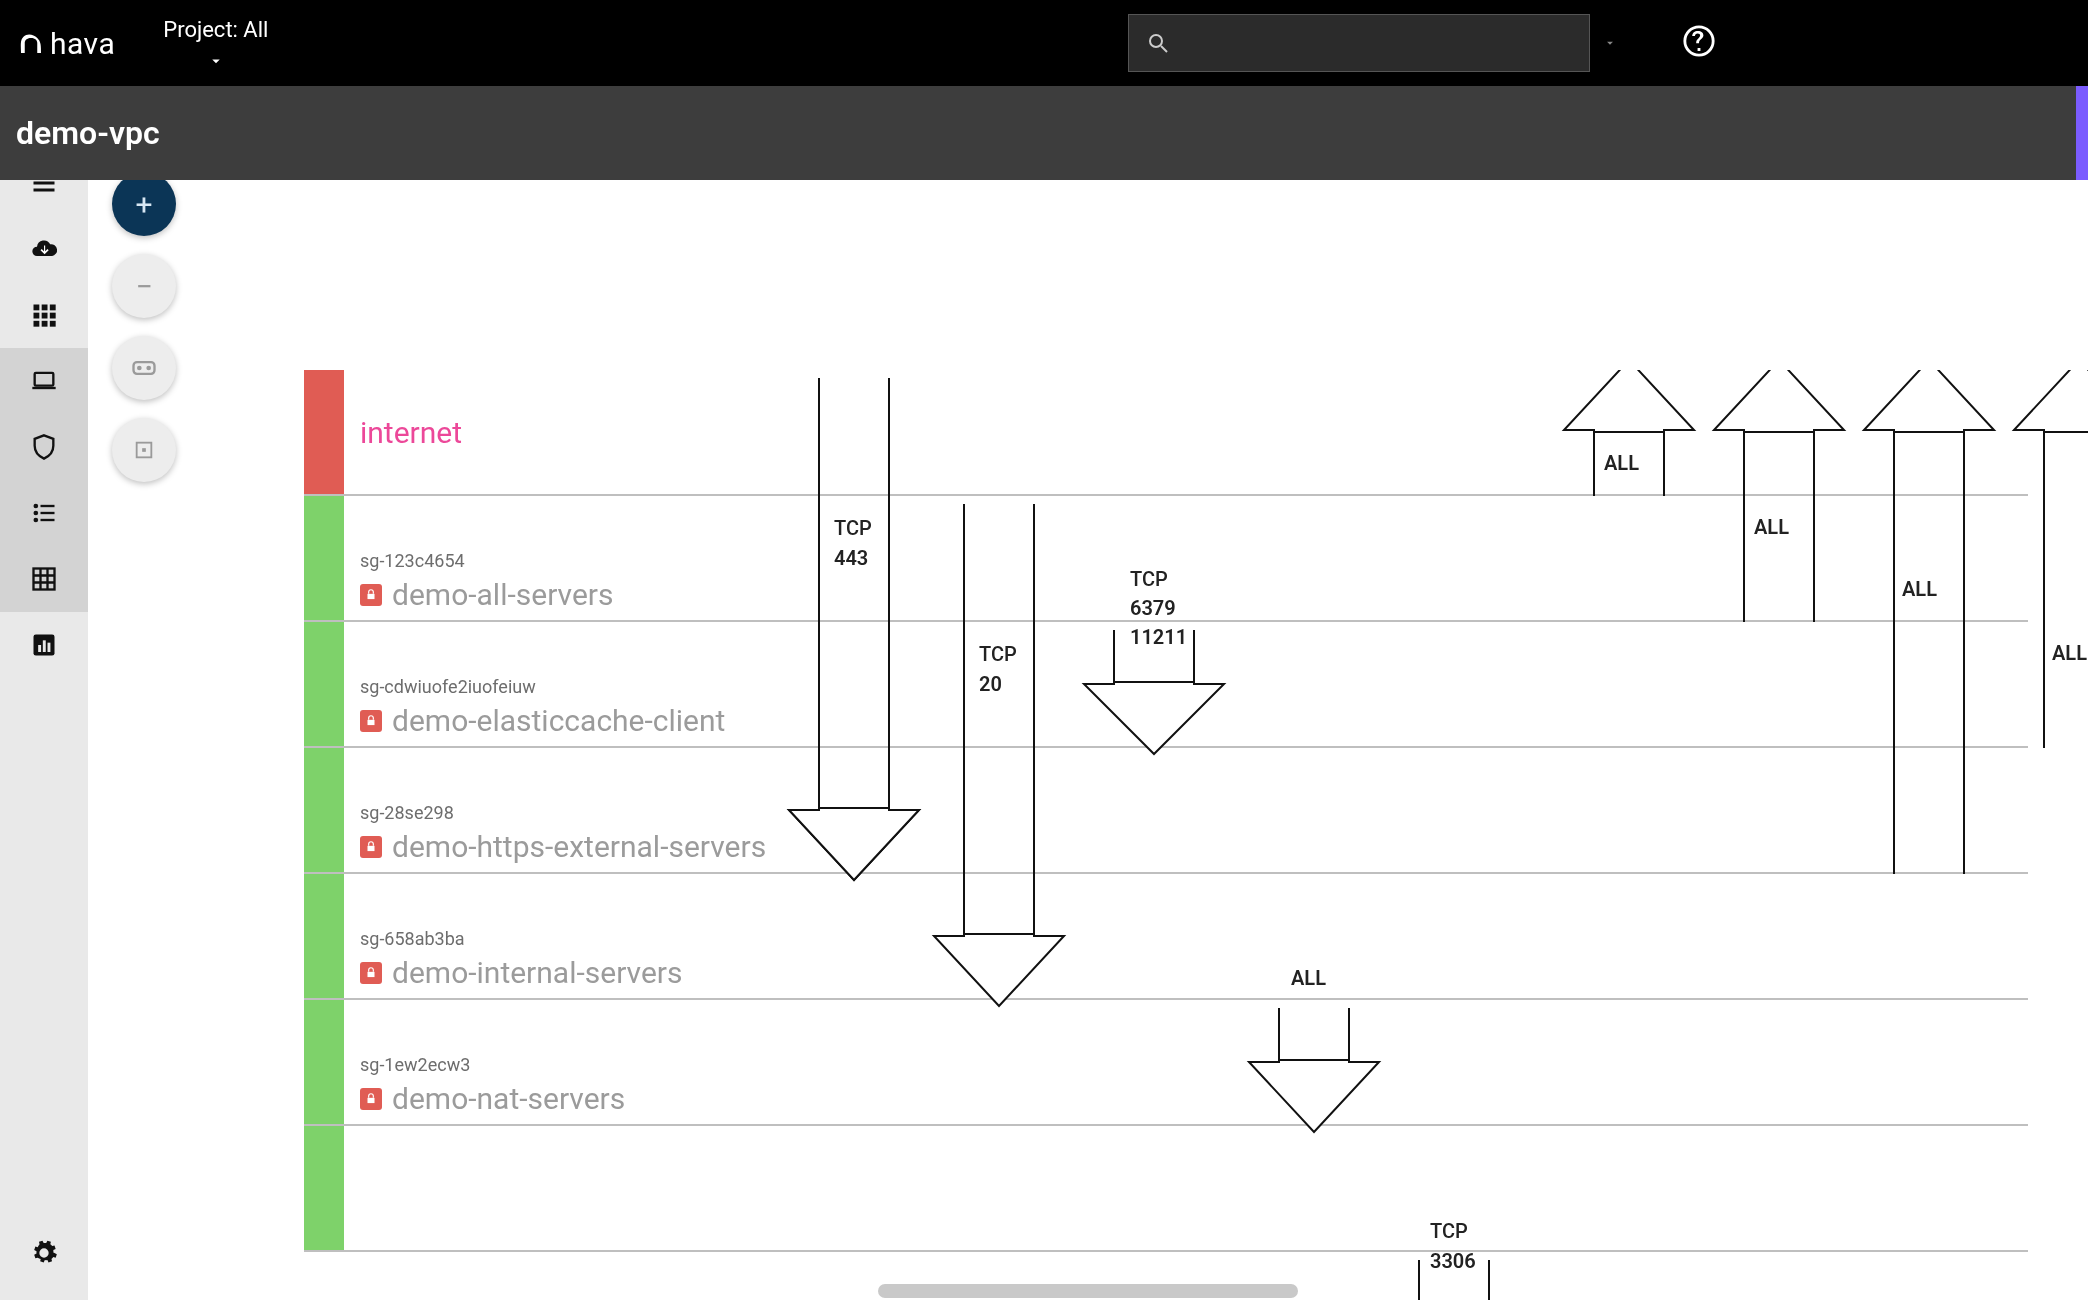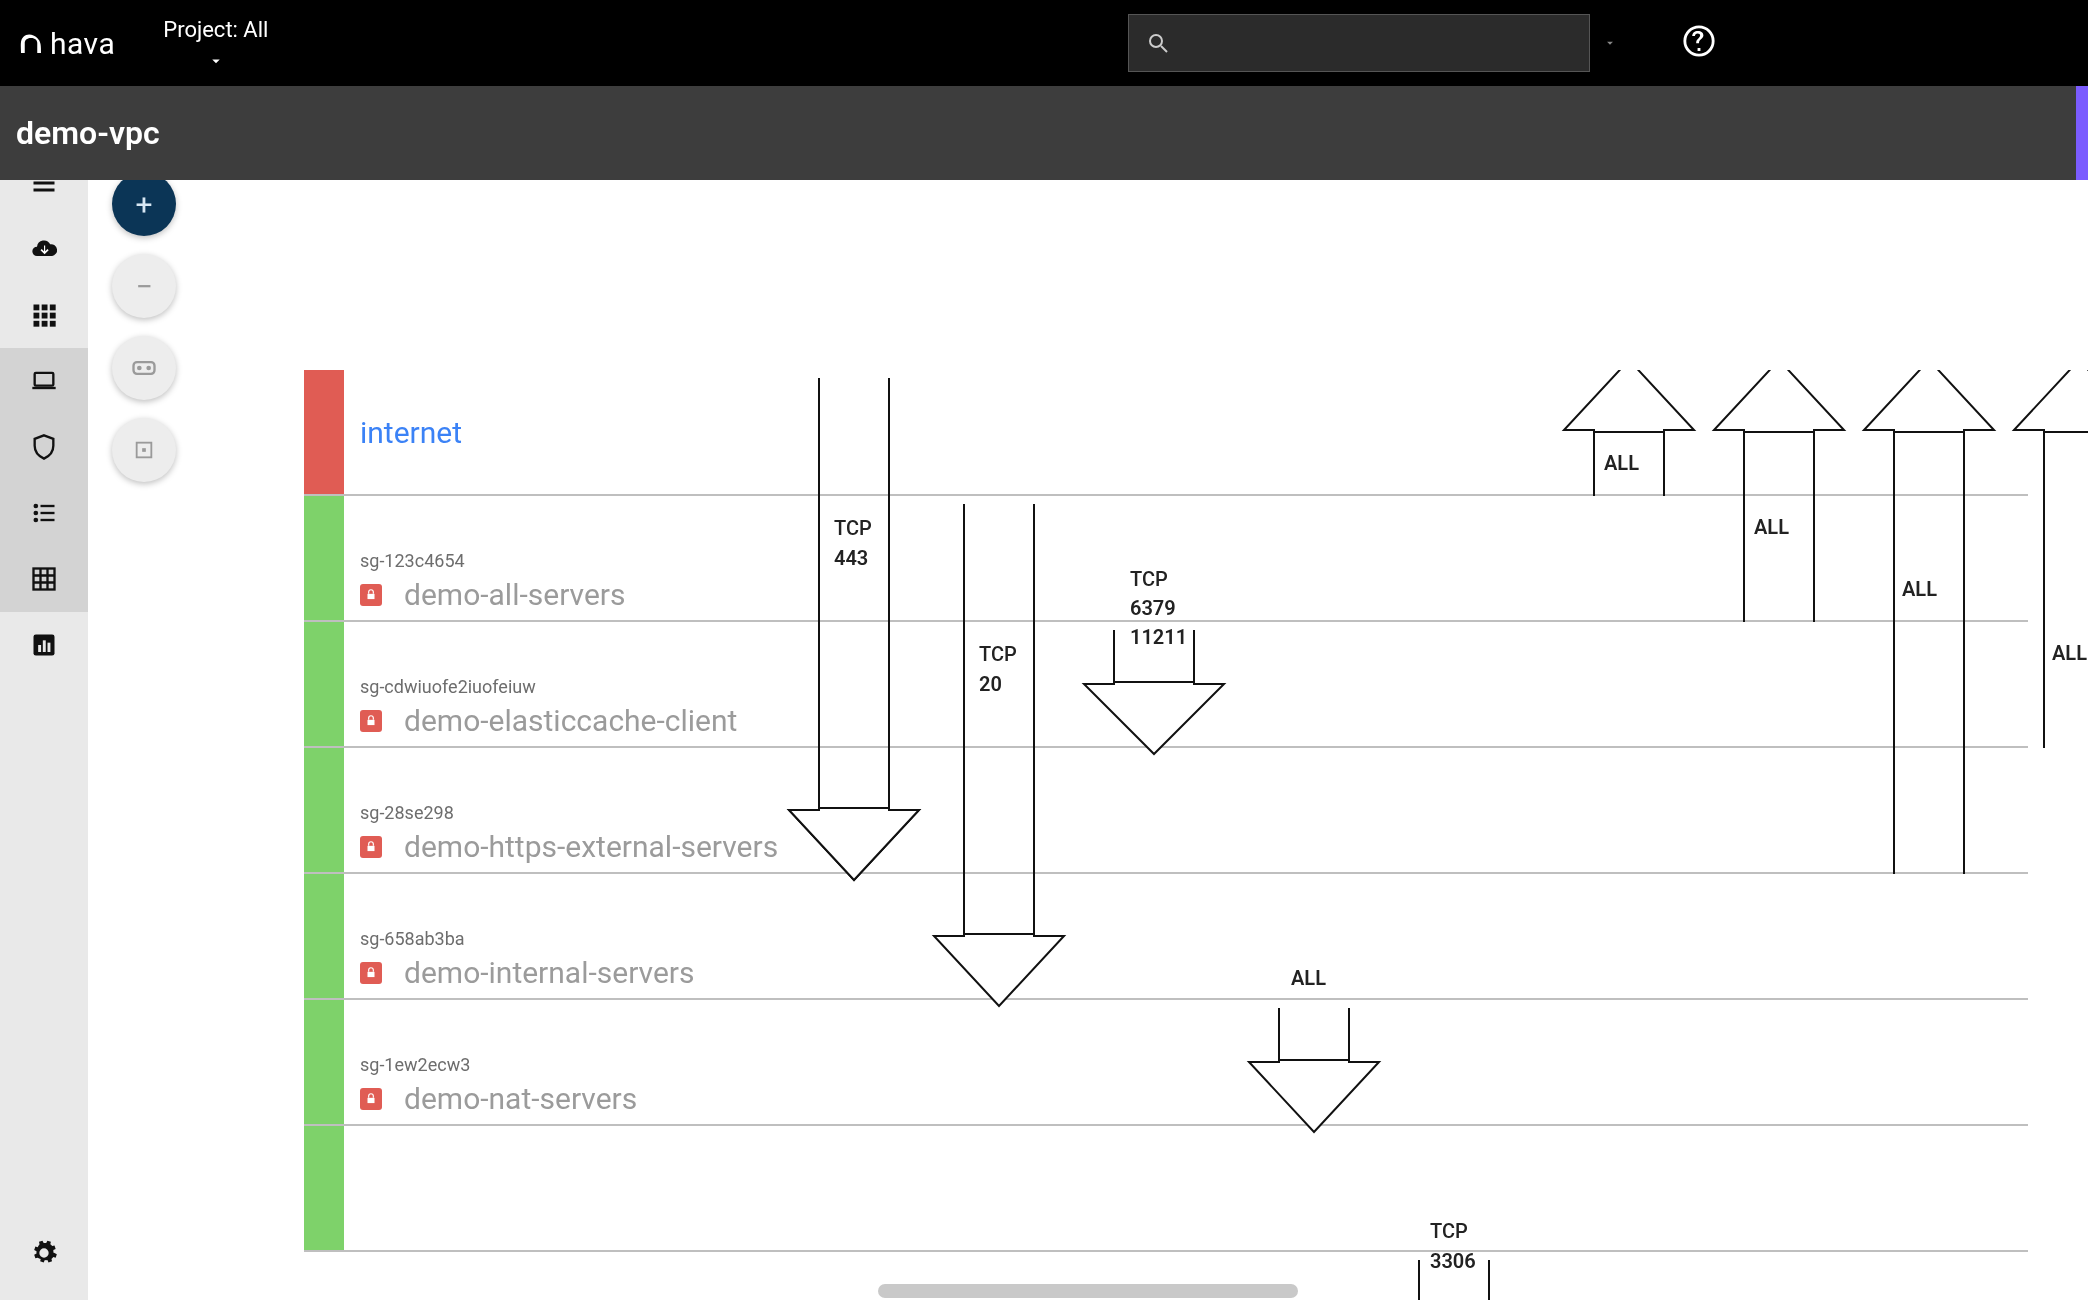--- a/index.html
+++ b/index.html
@@ -75,24 +75,24 @@
   .lanes { position:absolute; left: 216px; right: 60px; top: 220px; }
   .lane {
     height: 126px; border-bottom: 2px solid #bfbfbf; position: relative;
     display:flex; align-items:flex-end; padding-left: 56px; padding-bottom: 8px;
   }
   .lane:first-child { border-top: none; }
   .lane .stripe { position:absolute; left:0; top:0; width: 40px; height:100%; }
   .lane .stripe.red   { background:#e05c54; }
   .lane .stripe.green { background:#7ed26a; }
   .lane .sg-id { font-size: 18px; color:#6d6d6d; margin-bottom: 6px; }
-  .lane .sg-name { display:flex; align-items:center; gap:22px; font-size: 30px; color:#9b9b9b; font-weight:400;}
+  .lane .sg-name { display:flex; align-items:center; gap:10px; font-size: 30px; color:#9b9b9b; font-weight:400;}
   .lane .lock { width:22px; height:22px; background:#e05c54; border-radius:3px; display:inline-flex; align-items:center; justify-content:center; }
   .lane .lock svg { width:14px; height:14px; }
-  .lane.internet .title { font-size: 30px; color:#3b82f6; }
+  .lane.internet .title { font-size: 30px; color:#ec4899; }
   .lane.internet { align-items:center; padding-bottom:0; }
 
   
   .arrow-layer { position:absolute; left: 216px; right:60px; top:220px; pointer-events:none; }
   .arrow-layer text { font-size: 20px; font-weight: 600; fill: #222; }
   .arrow-layer .thin { font-weight: 500; }
   .arrow-layer path, .arrow-layer line, .arrow-layer polygon { stroke:#111; stroke-width:2; fill:#fff; }
   .arrow-layer .nofill { fill:none; }
 </style>
 </head>

